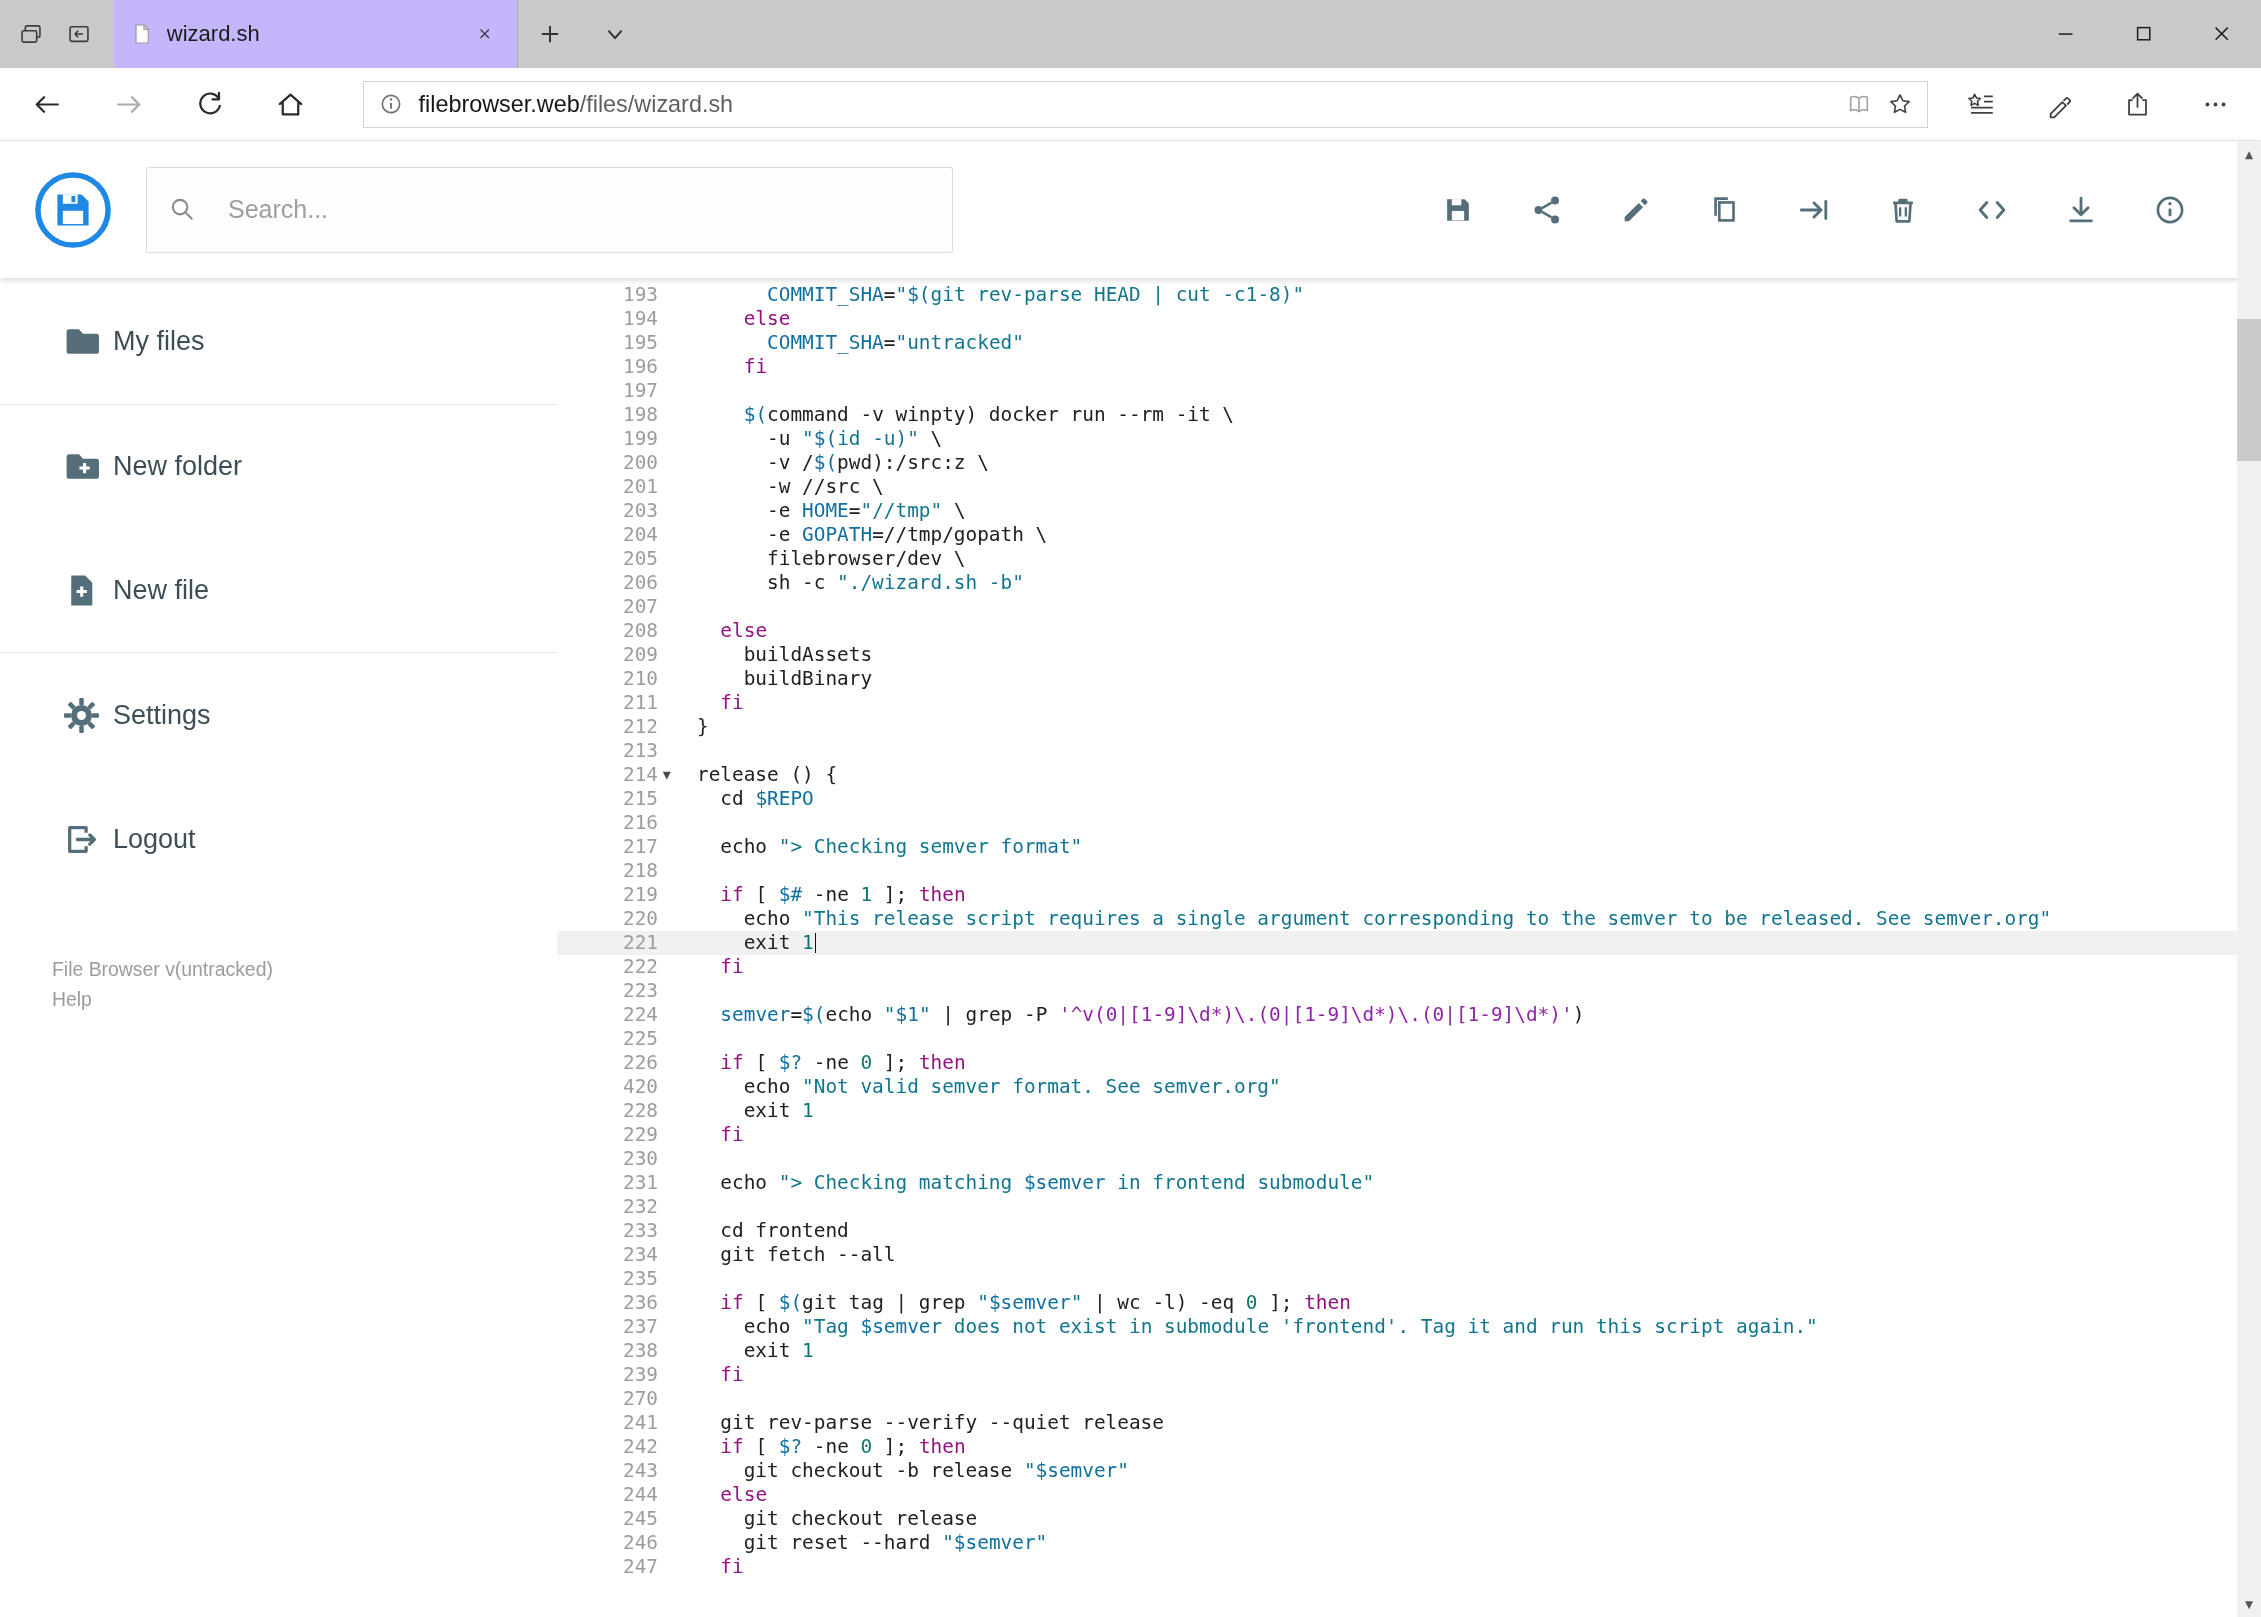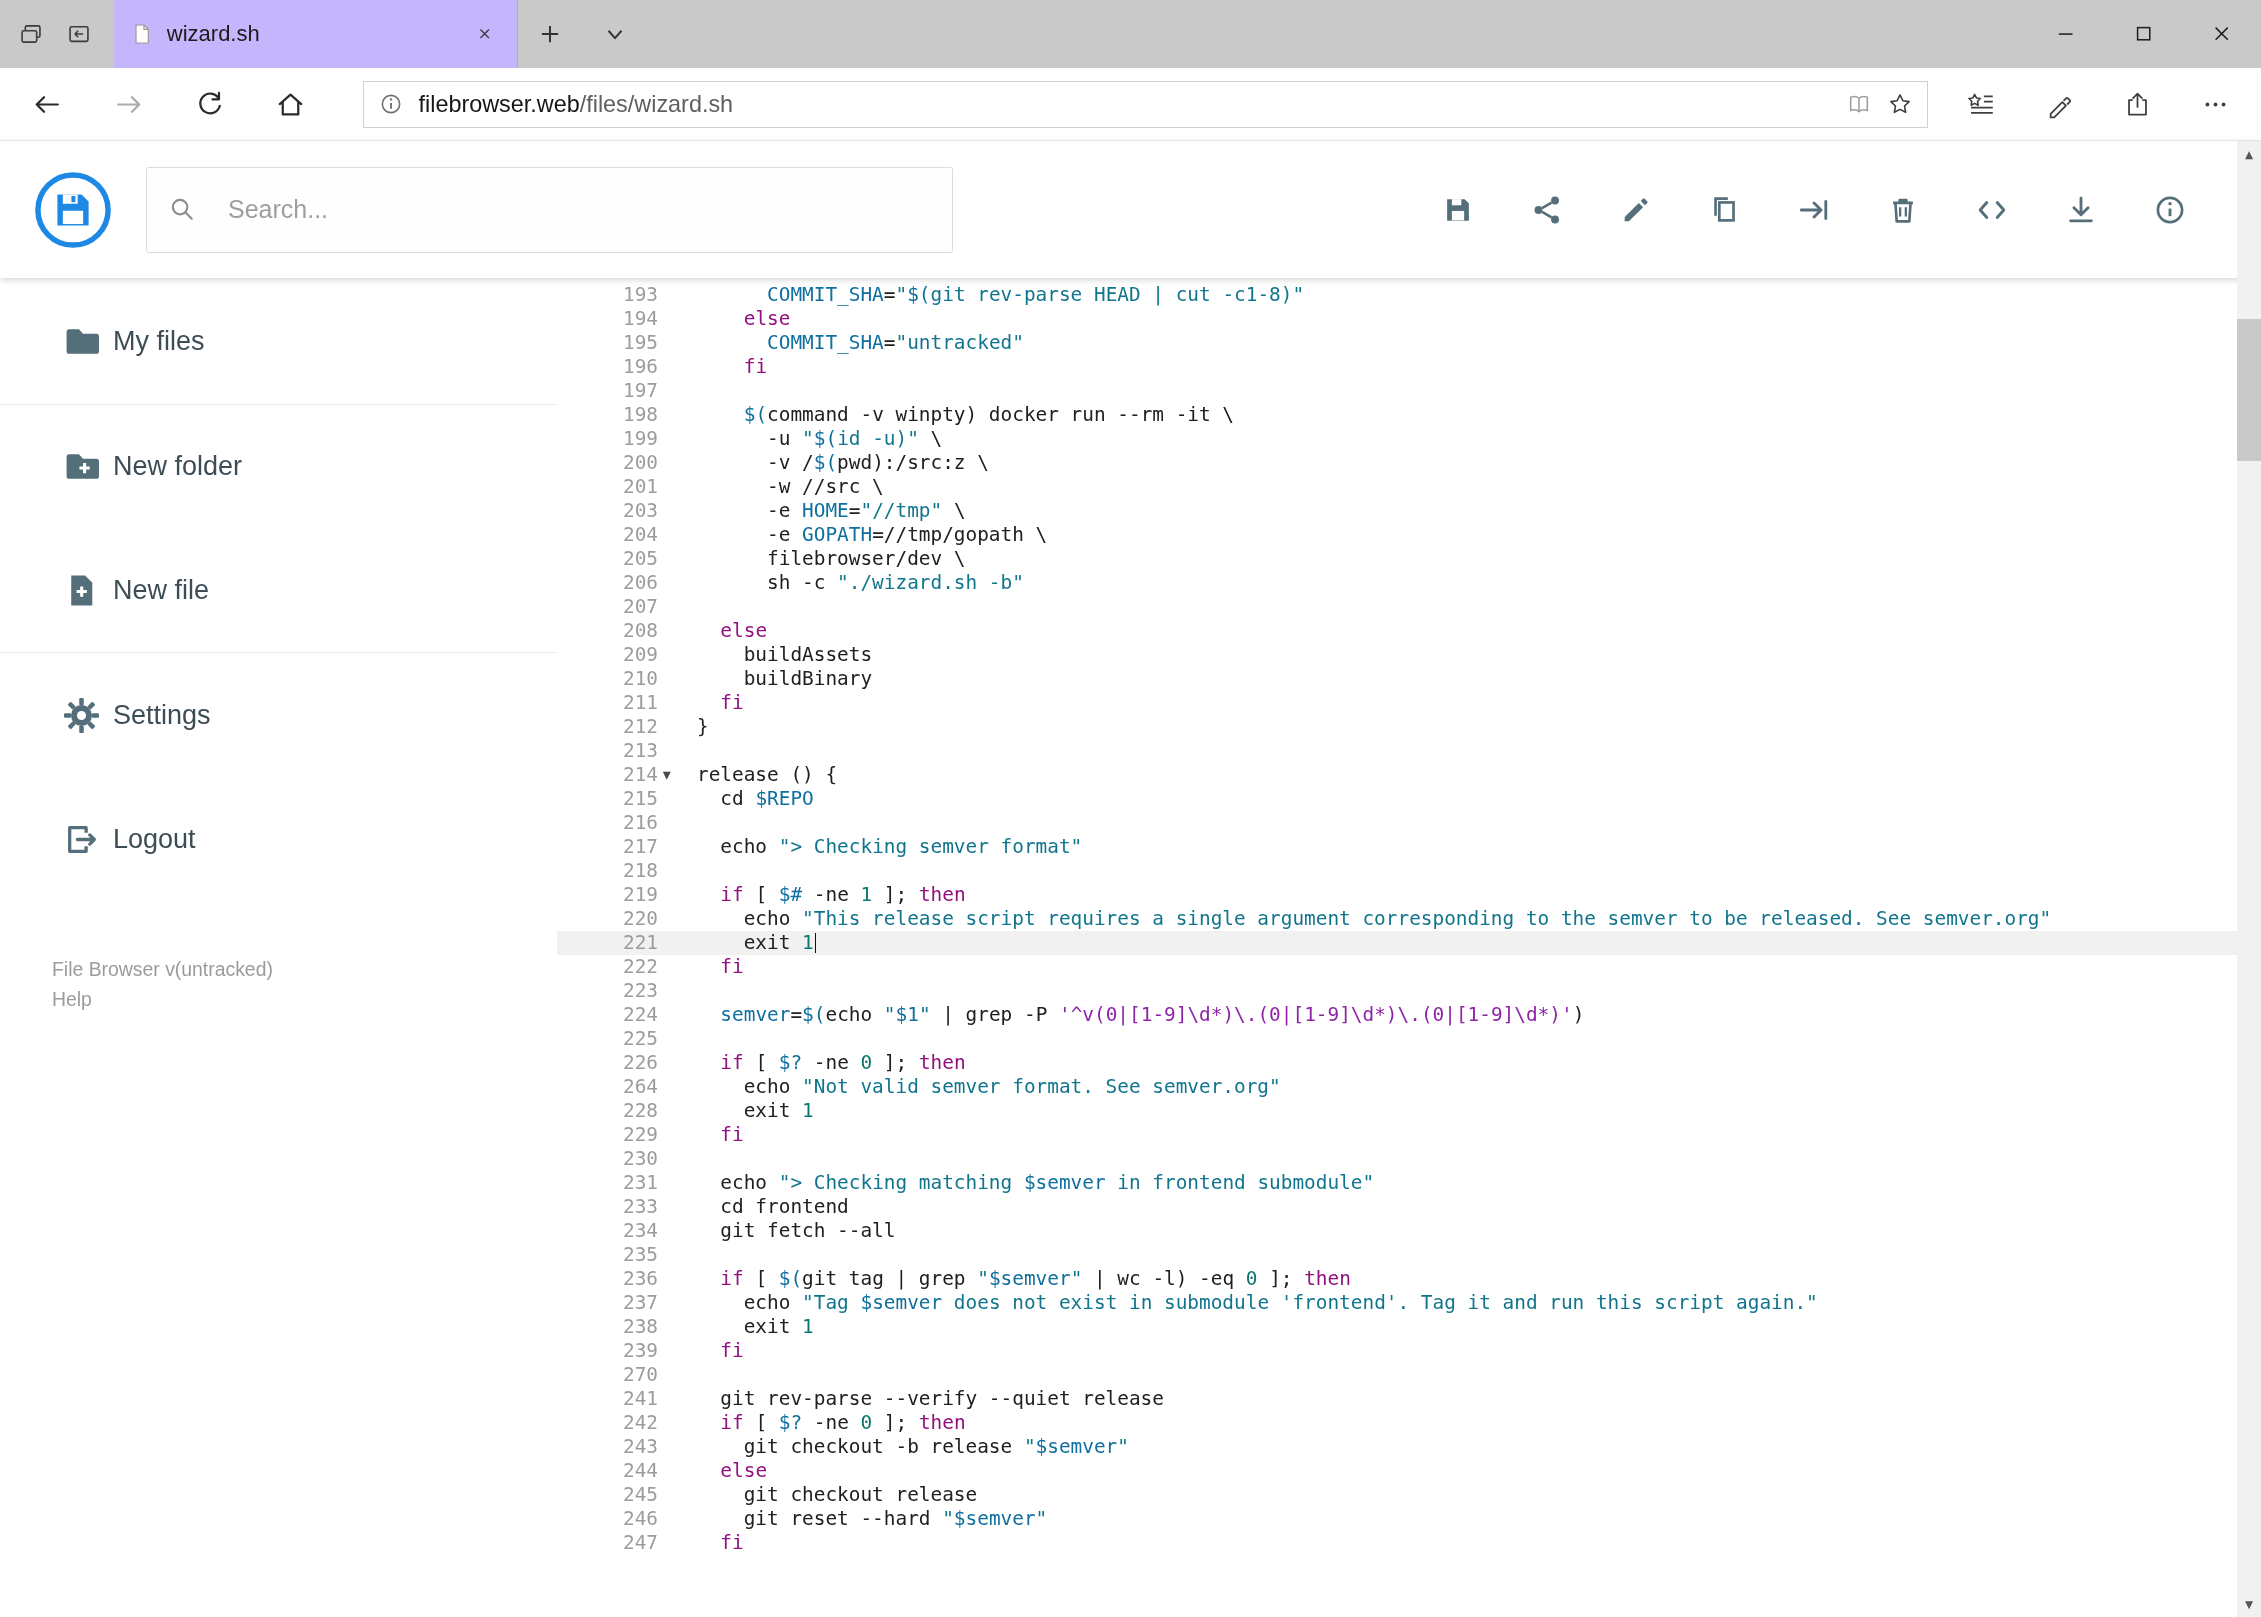--- a/index.html
+++ b/index.html
@@ -389,25 +389,26 @@
           <div class="code-row"><span class="ln">217</span><span class="fold-slot"></span><span class="code-text">  echo <span class="t-str">"&gt; Checking semver format"</span></span></div>
           <div class="code-row"><span class="ln">218</span><span class="fold-slot"></span><span class="code-text"></span></div>
           <div class="code-row"><span class="ln">219</span><span class="fold-slot"></span><span class="code-text">  <span class="t-kw">if</span> [ <span class="t-var">$#</span> -ne <span class="t-num">1</span> ]; <span class="t-kw">then</span></span></div>
           <div class="code-row"><span class="ln">220</span><span class="fold-slot"></span><span class="code-text">    echo <span class="t-str">"This release script requires a single argument corresponding to the semver to be released. See semver.org"</span></span></div>
           <div class="code-row active"><span class="ln">221</span><span class="fold-slot"></span><span class="code-text">    exit <span class="t-num">1</span><span class="cursor"></span></span></div>
           <div class="code-row"><span class="ln">222</span><span class="fold-slot"></span><span class="code-text">  <span class="t-kw">fi</span></span></div>
           <div class="code-row"><span class="ln">223</span><span class="fold-slot"></span><span class="code-text"></span></div>
           <div class="code-row"><span class="ln">224</span><span class="fold-slot"></span><span class="code-text">  <span class="t-var">semver</span>=<span class="t-var">$(</span>echo <span class="t-str">"<span class="t-var">$1</span>"</span> | grep -P <span class="t-sstr">'^v(0|[1-9]\d*)\.(0|[1-9]\d*)\.(0|[1-9]\d*)'</span>)</span></div>
           <div class="code-row"><span class="ln">225</span><span class="fold-slot"></span><span class="code-text"></span></div>
           <div class="code-row"><span class="ln">226</span><span class="fold-slot"></span><span class="code-text">  <span class="t-kw">if</span> [ <span class="t-var">$?</span> -ne <span class="t-num">0</span> ]; <span class="t-kw">then</span></span></div>
-          <div class="code-row"><span class="ln">264</span><span class="fold-slot"></span><span class="code-text">    echo <span class="t-str">"Not valid semver format. See semver.org"</span></span></div>
+          <div class="code-row"><span class="ln">420</span><span class="fold-slot"></span><span class="code-text">    echo <span class="t-str">"Not valid semver format. See semver.org"</span></span></div>
           <div class="code-row"><span class="ln">228</span><span class="fold-slot"></span><span class="code-text">    exit <span class="t-num">1</span></span></div>
           <div class="code-row"><span class="ln">229</span><span class="fold-slot"></span><span class="code-text">  <span class="t-kw">fi</span></span></div>
           <div class="code-row"><span class="ln">230</span><span class="fold-slot"></span><span class="code-text"></span></div>
           <div class="code-row"><span class="ln">231</span><span class="fold-slot"></span><span class="code-text">  echo <span class="t-str">"&gt; Checking matching <span class="t-var">$semver</span> in frontend submodule"</span></span></div>
+          <div class="code-row"><span class="ln">232</span><span class="fold-slot"></span><span class="code-text"></span></div>
           <div class="code-row"><span class="ln">233</span><span class="fold-slot"></span><span class="code-text">  cd frontend</span></div>
           <div class="code-row"><span class="ln">234</span><span class="fold-slot"></span><span class="code-text">  git fetch --all</span></div>
           <div class="code-row"><span class="ln">235</span><span class="fold-slot"></span><span class="code-text"></span></div>
           <div class="code-row"><span class="ln">236</span><span class="fold-slot"></span><span class="code-text">  <span class="t-kw">if</span> [ <span class="t-var">$(</span>git tag | grep <span class="t-str">"<span class="t-var">$semver</span>"</span> | wc -l) -eq <span class="t-num">0</span> ]; <span class="t-kw">then</span></span></div>
           <div class="code-row"><span class="ln">237</span><span class="fold-slot"></span><span class="code-text">    echo <span class="t-str">"Tag <span class="t-var">$semver</span> does not exist in submodule 'frontend'. Tag it and run this script again."</span></span></div>
           <div class="code-row"><span class="ln">238</span><span class="fold-slot"></span><span class="code-text">    exit <span class="t-num">1</span></span></div>
           <div class="code-row"><span class="ln">239</span><span class="fold-slot"></span><span class="code-text">  <span class="t-kw">fi</span></span></div>
           <div class="code-row"><span class="ln">270</span><span class="fold-slot"></span><span class="code-text"></span></div>
           <div class="code-row"><span class="ln">241</span><span class="fold-slot"></span><span class="code-text">  git rev-parse --verify --quiet release</span></div>
           <div class="code-row"><span class="ln">242</span><span class="fold-slot"></span><span class="code-text">  <span class="t-kw">if</span> [ <span class="t-var">$?</span> -ne <span class="t-num">0</span> ]; <span class="t-kw">then</span></span></div>

